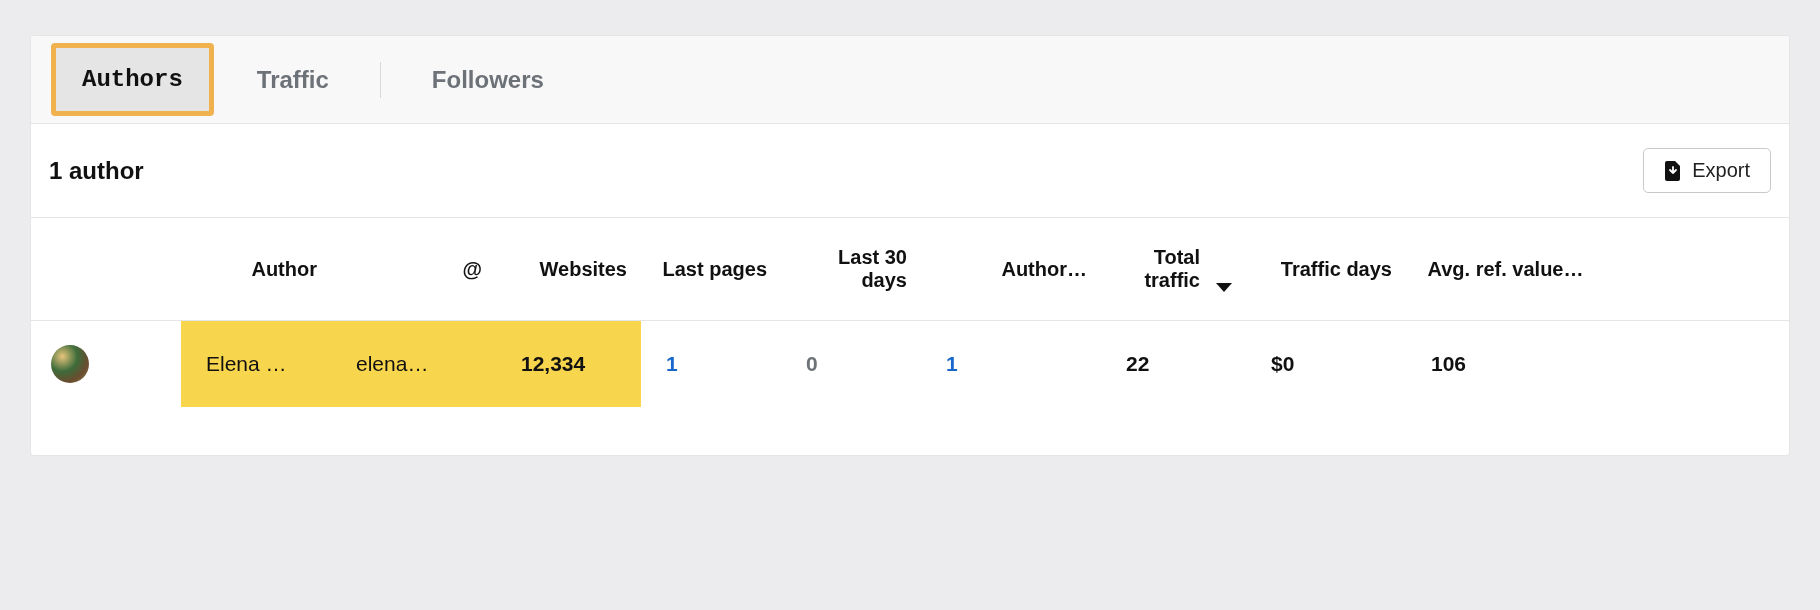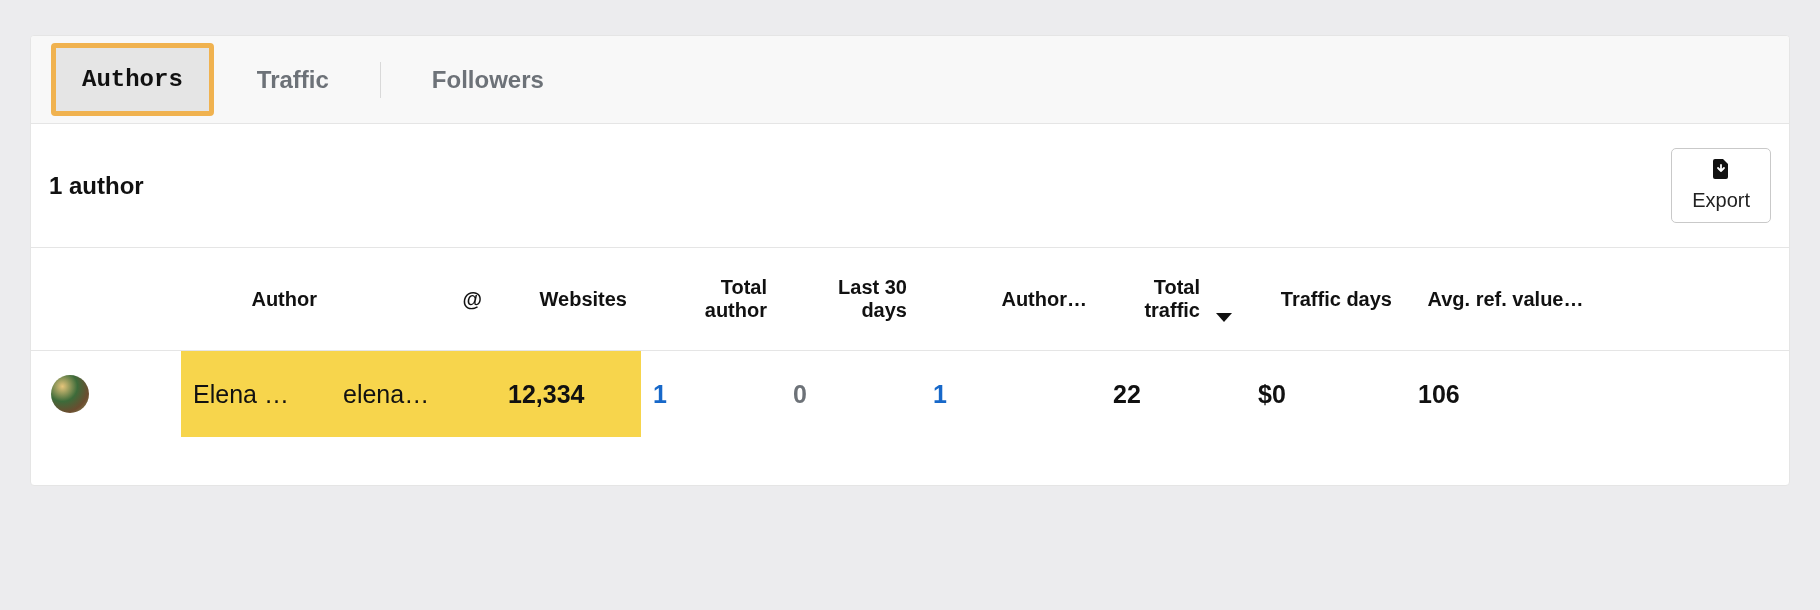--- a/index.html
+++ b/index.html
@@ -62,21 +62,20 @@
       display: flex;
       align-items: center;
       gap: 10px;
       border: 1px solid #c9c9c9;
       background: #fff;
       border-radius: 5px;
       padding: 10px 20px;
       font-size: 20px;
       color: #222;
       cursor: pointer;
-      flex-direction: column;
     }
     .export-btn svg { display: block; }
     .table-wrap { overflow-x: auto; }
     table { width: 100%; border-collapse: collapse; table-layout: fixed; }
     thead th {
       text-align: right;
       font-size: 20px;
       font-weight: 700;
       color: #111;
       padding: 28px 14px;
@@ -96,22 +95,22 @@
       gap: 16px;
     }
     .sort-caret {
       width: 0;
       height: 0;
       border-left: 8px solid transparent;
       border-right: 8px solid transparent;
       border-top: 9px solid #111;
     }
     tbody td {
-      padding: 24px 12px;
-      font-size: 25px;
+      padding: 24px 25px;
+      font-size: 21px;
       color: #111;
       vertical-align: middle;
       white-space: nowrap;
       overflow: hidden;
       text-overflow: ellipsis;
     }
     tbody td.num { text-align: left; font-weight: bold; }
     td.link a { color: #1768c9; text-decoration: none; cursor: pointer; }
     td.muted { color: #6d7278; }
     col.avatar { width: 80px; }
@@ -175,21 +174,21 @@
         <col class="trafficvalue">
           <col class="avgref">
           <col class="spacer">
       </colgroup>
       <thead>
         <tr>
           <th></th>
           <th>Author</th>
           <th>@</th>
           <th class="num">Websites</th>
-          <th class="num">Total author</th>
+          <th class="num">Last pages</th>
           <th class="num">Last 30 days</th>
           <th class="num">Author…</th>
           <th class="num sortcol">
             <div class="sort-wrap">
               <span>Total traffic</span>
               <span class="sort-caret"></span>
             </div>
           </th>
           <th class="num">Traffic days</th>
           <th class="num">Avg. ref. value…</th>

